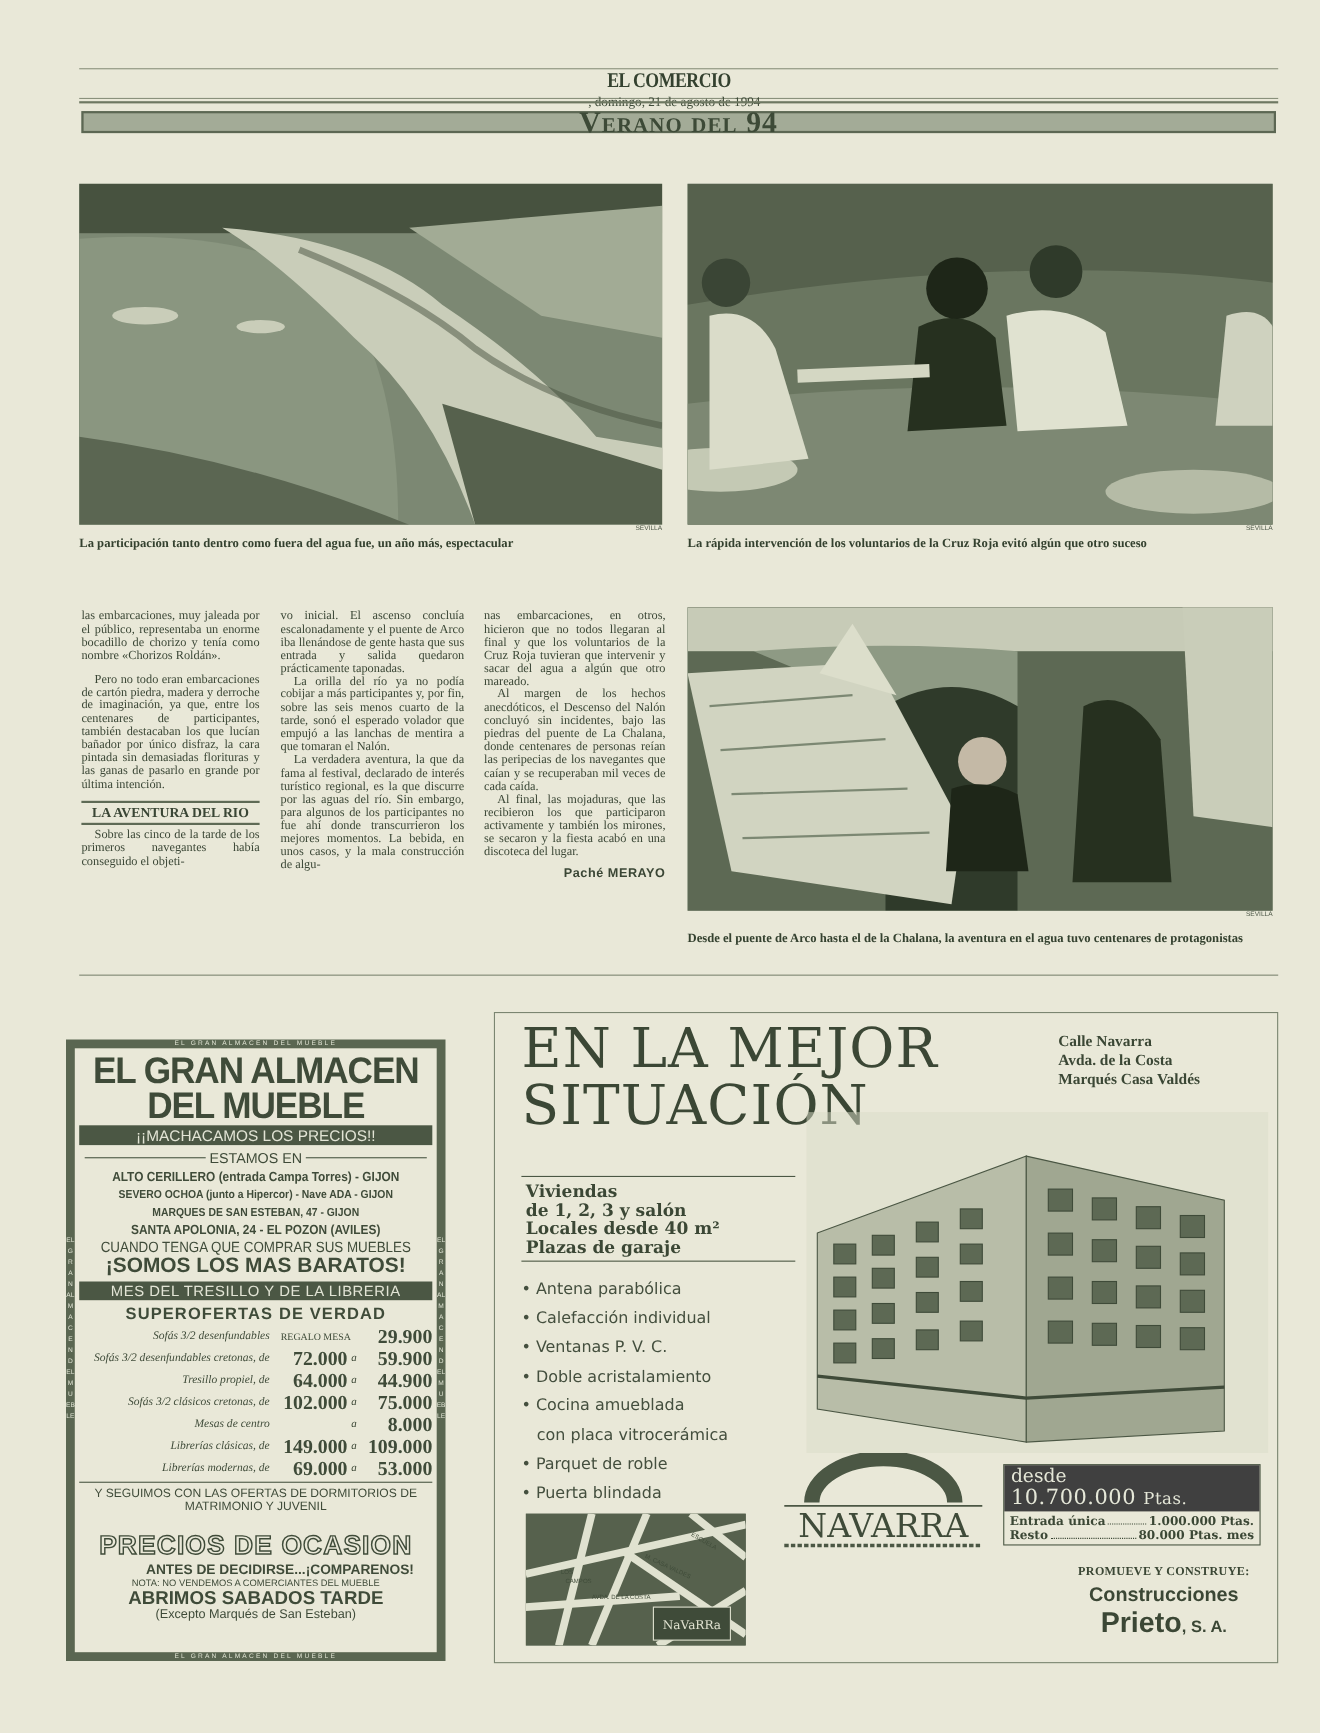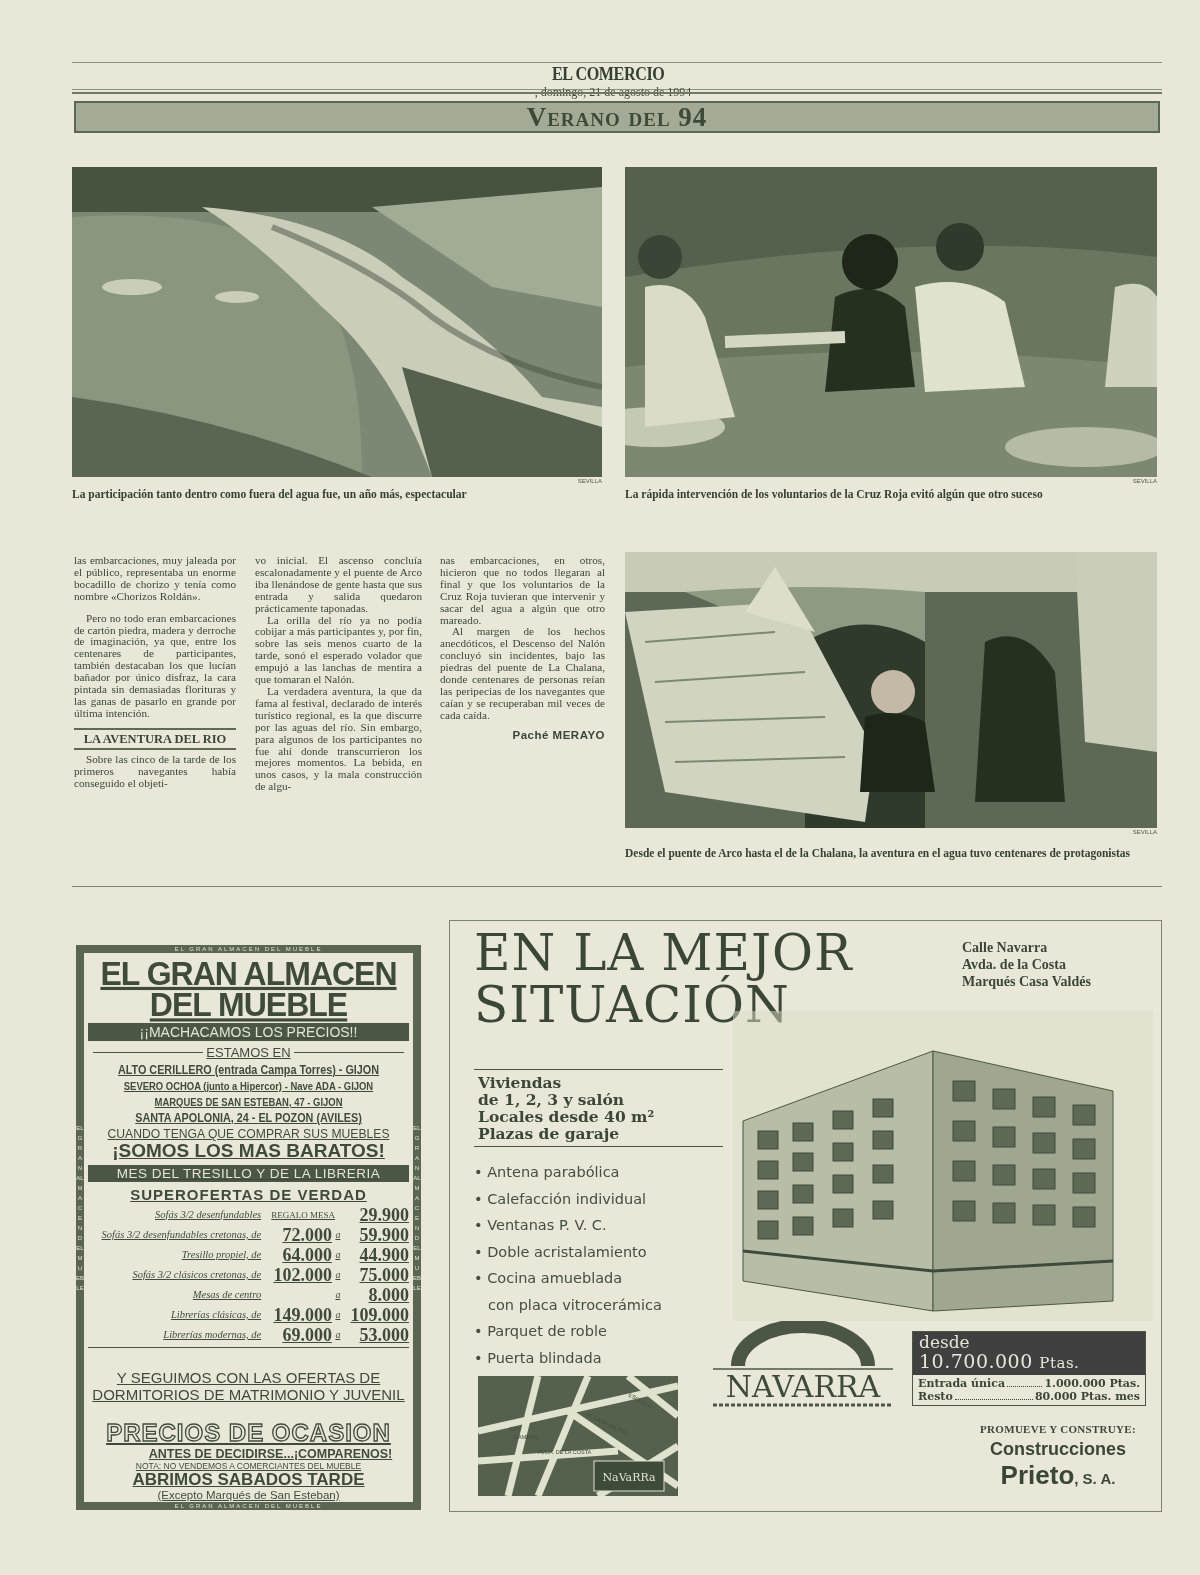--- a/index.html
+++ b/index.html
@@ -4,55 +4,55 @@
 <style>
   html,body{margin:0;padding:0;}
   body{width:1200px;height:1575px;background:#e9e8d8;position:relative;overflow:hidden;color:#3e4a38;font-family:"Liberation Serif",serif;}
   .abs{position:absolute;}
   
   .masthead{left:72px;top:62px;width:1090px;height:26px;border-top:1px solid #8a917c;border-bottom:1px solid #8a917c;display:flex;align-items:center;flex-direction:column;}
   .masthead .logo{font-family:"Liberation Serif",serif;font-weight:bold;font-size:19px;letter-spacing:-0.5px;color:#34412f;transform:scaleX(0.85);transform-origin:left;margin-left:2px;}
   .masthead .date{font-size:12px;margin-left:-8px;color:#3e4a38;}
   .masthead .page{margin-left:auto;font-weight:bold;font-size:18px;margin-right:6px;color:#34412f;}
   .masthead-rule{left:72px;top:92px;width:1090px;height:2px;background:#6e7862;}
-  .section-bar{left:74px;top:101px;width:1086px;height:32px;background:#a3ab97;border:2px solid #5c6753;box-sizing:border-box;display:flex;align-items:center;justify-content:center;}
+  .section-bar{left:74px;top:101px;width:1086px;height:20px;background:#a3ab97;border:2px solid #5c6753;box-sizing:border-box;display:flex;align-items:center;justify-content:center;}
   .section-bar span{font-family:"Liberation Serif",serif;font-weight:bold;font-size:27px;letter-spacing:1px;color:#3d4a37;font-variant:small-caps;}
   
   .photo{background:#6d7964;overflow:hidden;}
   .credit{font-family:"Liberation Sans",sans-serif;font-size:6px;color:#4e5848;text-align:right;}
   .caption{font-family:"Liberation Serif",serif;font-weight:bold;font-size:11.5px;line-height:12px;color:#34412f;}
   
   .col{font-size:11.2px;line-height:11.9px;text-align:justify;color:#3a4635;}
   .col p{margin:0;text-indent:12px;}
   .col p.noind{text-indent:0;}
   .col p.gap{margin-top:10px;}
   .subhead{border-top:2px solid #5e6a55;border-bottom:2px solid #5e6a55;text-align:center;font-weight:bold;font-size:12.5px;line-height:12px;padding:3px 0;margin:8px 0 4px 0;}
   .byline{font-family:"Liberation Sans",sans-serif;font-weight:bold;font-size:11.5px;text-align:right;margin-top:8px;letter-spacing:0.5px;}
   .divider{left:72px;top:886px;width:1090px;height:1px;background:#7d8672;}
   
-  .ad1{left:76px;top:945px;width:345px;height:565px;border:8px solid #5a6651;box-sizing:border-box;background:#e9e8d8;font-family:"Liberation Sans",sans-serif;text-align:center;color:#3f4b39;text-decoration:underline;}
+  .ad1{left:60px;top:945px;width:345px;height:565px;border:8px solid #5a6651;box-sizing:border-box;background:#e9e8d8;font-family:"Liberation Sans",sans-serif;text-align:center;color:#3f4b39;}
   .ad1-band{position:absolute;left:0;right:0;font-size:6px;color:#dfe2d2;letter-spacing:2px;height:8px;line-height:8px;}
   .ad1 .title{font-weight:900;font-size:32px;line-height:30px;letter-spacing:-1px;margin-top:6px;transform:scaleY(1.05);}
   .ad1 .bar{background:#4b5744;color:#e2e4d5;font-size:14px;margin:4px 4px;padding:1px 0;}
   .ad1 .rule-title{display:flex;align-items:center;font-size:13px;margin:2px 6px;}
   .ad1 .rule-title:before,.ad1 .rule-title:after{content:"";flex:1;height:1px;background:#4b5744;margin:0 3px;}
   .ad1 .loc{font-weight:bold;font-size:12px;line-height:16px;transform:scaleX(0.9);}
   .ad1 .loc.small{font-size:10.5px;}
   .ad1 .big{font-weight:900;font-size:26px;line-height:26px;letter-spacing:1px;border-top:1px solid #4b5744;margin:2px 6px 0;}
   .ad1 .med{font-size:13.5px;line-height:15px;transform:scaleX(0.9);}
   .ad1 .med2{font-weight:900;font-size:19px;line-height:20px;}
   .ad1 .sub{font-weight:900;font-size:15px;line-height:17px;letter-spacing:1px;}
   .ad1 table{width:100%;border-collapse:collapse;margin-top:2px;}
   .ad1 td{padding:0;line-height:20px;}
   .ad1 td.item{font-family:"Liberation Serif",serif;font-style:italic;font-size:10.5px;text-align:right;padding-right:6px;}
   .ad1 td.old{font-family:"Liberation Serif",serif;font-weight:bold;font-size:18px;text-align:right;}
   .ad1 td.old.regalo{font-size:9px;font-weight:normal;text-align:left;padding-left:4px;}
   .ad1 td.a{font-family:"Liberation Serif",serif;font-style:italic;font-size:10px;width:12px;}
   .ad1 td.new{font-family:"Liberation Serif",serif;font-weight:bold;font-size:18px;text-align:right;padding-right:4px;}
-  .ad1 .tiny{font-size:15px;border-top:1px solid #4b5744;margin:2px 4px 16px;padding-top:21px;}
+  .ad1 .tiny{font-size:11px;border-top:1px solid #4b5744;margin:2px 4px 16px;padding-top:4px;}
   .ad1 .outline{font-weight:900;font-size:24px;color:#e9e8d8;-webkit-text-stroke:1.3px #3f4b39;letter-spacing:1px;margin-top:6px;}
   .ad1 .b13{font-weight:bold;font-size:12.5px;margin-left:44px;}
   .ad1 .b8{font-size:8.5px;}
   .ad1 .b19{font-weight:bold;font-size:17px;line-height:18px;}
   .ad1 .b12{font-size:11.5px;}
   .side-text{position:absolute;width:8px;font-size:6px;color:#dfe2d2;line-height:10px;text-align:center;word-break:break-all;}
   
   .ad2{left:449px;top:920px;width:713px;height:592px;border:1px solid #7b8571;box-sizing:border-box;background:#e9e8d8;}
   .ad2 .headline{position:absolute;left:24px;top:6px;font-family:"DejaVu Serif",serif;font-size:50px;line-height:52px;color:#3b4735;letter-spacing:1px;}
   .ad2 .streets{position:absolute;left:512px;top:18px;font-family:"Liberation Serif",serif;font-weight:bold;font-size:14px;line-height:17px;color:#3b4735;}
@@ -142,20 +142,21 @@
   <p>Sobre las cinco de la tarde de los primeros navegantes había conseguido el objeti-</p>
 </div>
 <div class="abs col" style="left:255px;top:555px;width:167px;">
   <p class="noind">vo inicial. El ascenso concluía escalonadamente y el puente de Arco iba llenándose de gente hasta que sus entrada y salida quedaron prácticamente taponadas.</p>
   <p>La orilla del río ya no podía cobijar a más participantes y, por fin, sobre las seis menos cuarto de la tarde, sonó el esperado volador que empujó a las lanchas de mentira a que tomaran el Nalón.</p>
   <p>La verdadera aventura, la que da fama al festival, declarado de interés turístico regional, es la que discurre por las aguas del río. Sin embargo, para algunos de los participantes no fue ahí donde transcurrieron los mejores momentos. La bebida, en unos casos, y la mala construcción de algu-</p>
 </div>
 <div class="abs col" style="left:440px;top:555px;width:165px;">
   <p class="noind">nas embarcaciones, en otros, hicieron que no todos llegaran al final y que los voluntarios de la Cruz Roja tuvieran que intervenir y sacar del agua a algún que otro mareado.</p>
   <p>Al margen de los hechos anecdóticos, el Descenso del Nalón concluyó sin incidentes, bajo las piedras del puente de La Chalana, donde centenares de personas reían las peripecias de los navegantes que caían y se recuperaban mil veces de cada caída.</p>
+  <p>Al final, las mojaduras, que las recibieron los que participaron activamente y también los mirones, se secaron y la fiesta acabó en una discoteca del lugar.</p>
   <div class="byline">Paché MERAYO</div>
 </div>
 
 <div class="abs photo" style="left:625px;top:552px;width:532px;height:276px;">
   <svg width="532" height="276" viewBox="0 0 532 276">
     <rect width="532" height="276" fill="#5d6954"></rect>
     <rect width="532" height="40" fill="#c7cbb7"></rect>
     <path d="M60 40 Q180 30 300 40 L300 90 Q240 60 180 90 Z" fill="#8e9a84"></path>
     <path d="M180 90 Q240 55 300 90 L300 276 L180 276 Z" fill="#2f3a2a"></path>
     <path d="M0 60 L170 50 L250 200 L240 270 L40 240 Z" fill="#d1d4c1"></path>

